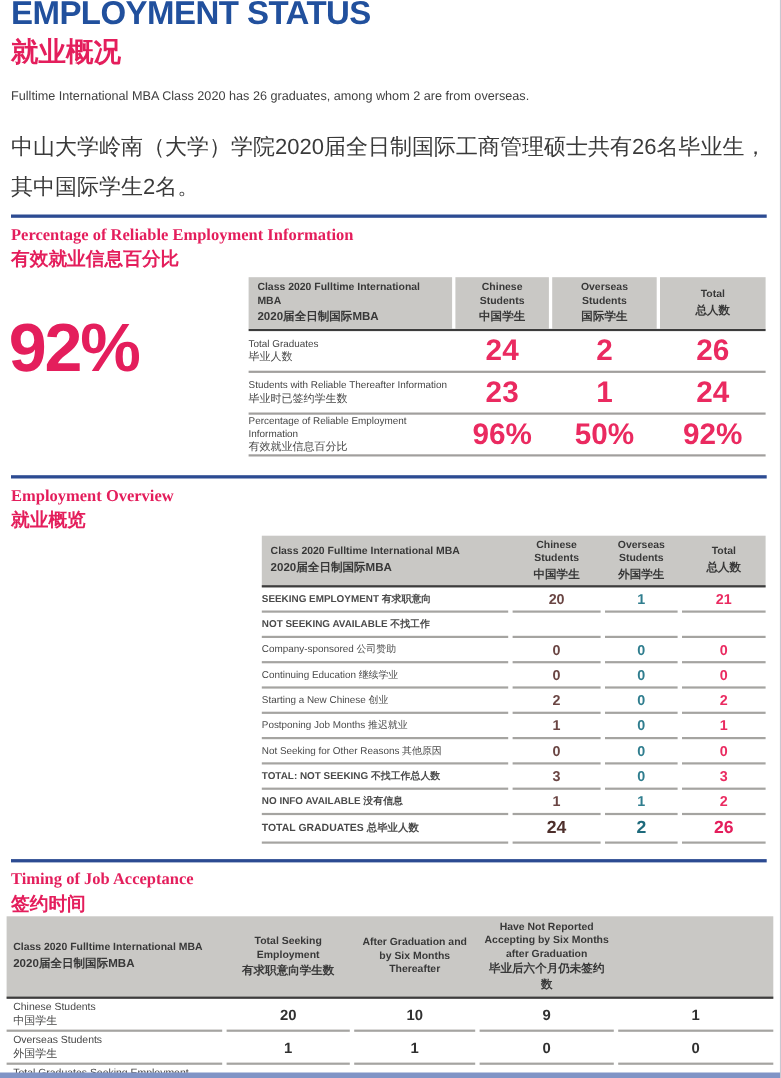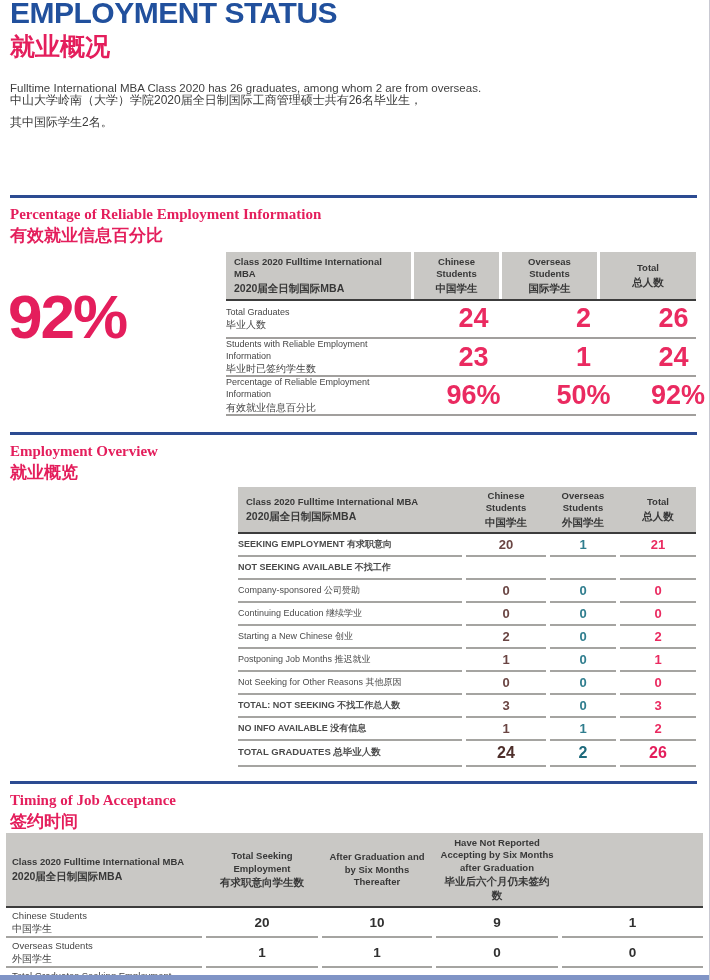--- a/index.html
+++ b/index.html
@@ -23,22 +23,22 @@
   }
   .title-zh {
     position:absolute; left:10px; top:30px;
     font-size:25px; font-weight:800; color:#e41e5c;
   }
   .intro-en {
     position:absolute; left:10px; top:82px;
     font-size:11.5px; color:#3f3f3f;
   }
   .intro-zh {
-    position:absolute; left:10px; top:90px;
-    font-size:12px; color:#3a3a3a; line-height:1.8;
+    position:absolute; left:10px; top:116px;
+    font-size:20px; color:#3a3a3a; line-height:1.8;
   }
 
   .rule-blue { position:absolute; left:10px; width:687px; height:3px; background:#2c4b92; }
   .r1 { top:195px; } .r2 { top:432px; } .r3 { top:781px; }
   .bottom-bar { position:absolute; left:0; top:975px; width:710px; height:5px; background:#8094c6; }
 
   .sec-head-en {
     position:absolute; left:10px;
     font-family:"Liberation Serif","DejaVu Serif",serif;
     font-size:15px; font-weight:600; color:#e41e5c;
@@ -67,21 +67,21 @@
   .lbl { display:flex; flex-direction:column; justify-content:center; }
   .lbl .en { font-size:9px; line-height:1.3; color:#464646; }
   .lbl .zh { font-size:10px; line-height:1.3; color:#464646; }
   .cell { align-self:stretch; display:flex; align-items:center; justify-content:center; }
 
   
   .t1 { left:226px; top:252px; width:470px; }
   .t1 .thead { grid-template-columns:185px 85px 95px 1fr; column-gap:3px; border-bottom:2px solid #3c3c3c; }
   .t1 .hc { background:#c9c8c5; min-height:38px; padding:4px 8px; }
   .t1 .row {
-    display:grid; grid-template-columns:185px 85px 95px 1fr; column-gap:20px;
+    display:grid; grid-template-columns:185px 85px 95px 1fr; column-gap:3px;
     min-height:38px; align-items:center; border-bottom:2px solid #a19f9d;
   }
   .t1 .num { font-size:27px; font-weight:700; color:#ea2a60; text-align:center; line-height:1; }
 
   
   .t2 { left:238px; top:487px; width:458px; }
   .t2 .thead {
     grid-template-columns:224px 80px 66px 1fr; column-gap:4px;
     background:#c9c8c5; min-height:44px; border-bottom:2px solid #3c3c3c; padding:3px 0;
   }
@@ -155,21 +155,21 @@
       <div class="lbl">
         <span class="en">Total Graduates</span>
         <span class="zh">毕业人数</span>
       </div>
       <div class="num">24</div>
       <div class="num">2</div>
       <div class="num">26</div>
     </div>
     <div class="row">
       <div class="lbl">
-        <span class="en">Students with Reliable Employment Information</span>
+        <span class="en">Students with Reliable Thereafter Information</span>
         <span class="zh">毕业时已签约学生数</span>
       </div>
       <div class="num">23</div>
       <div class="num">1</div>
       <div class="num">24</div>
     </div>
     <div class="row">
       <div class="lbl">
         <span class="en">Percentage of Reliable Employment Information</span>
         <span class="zh">有效就业信息百分比</span>

